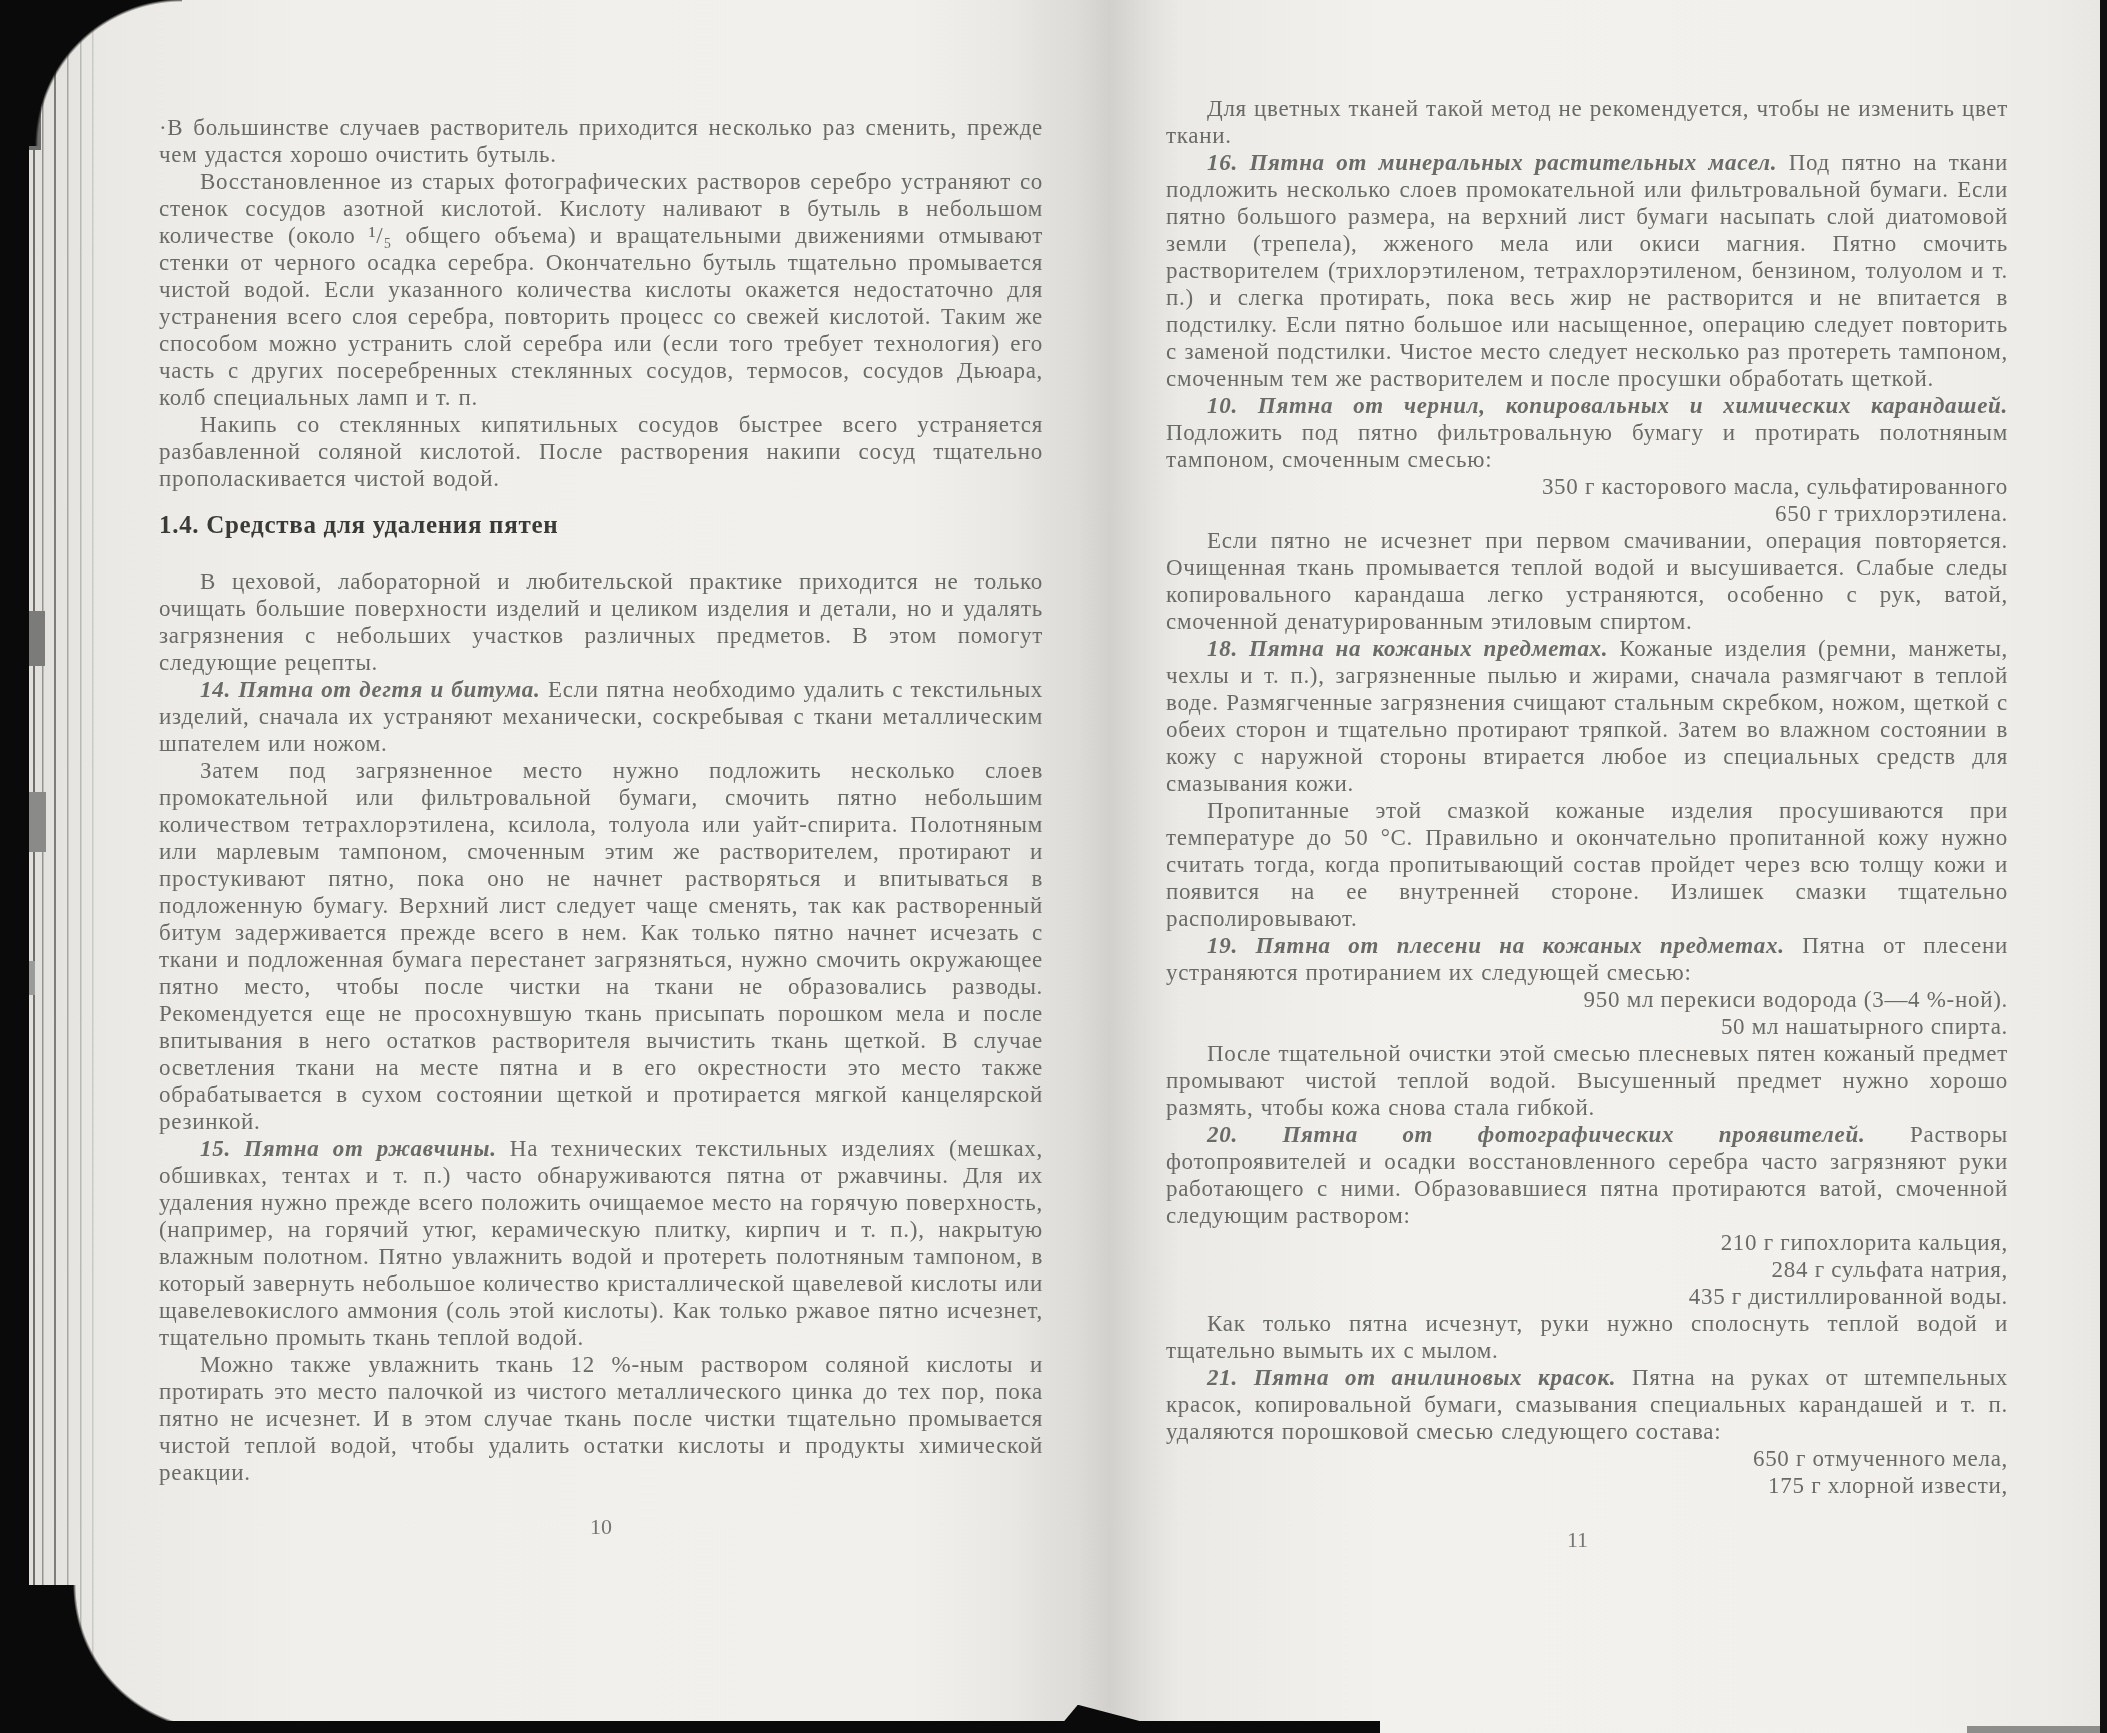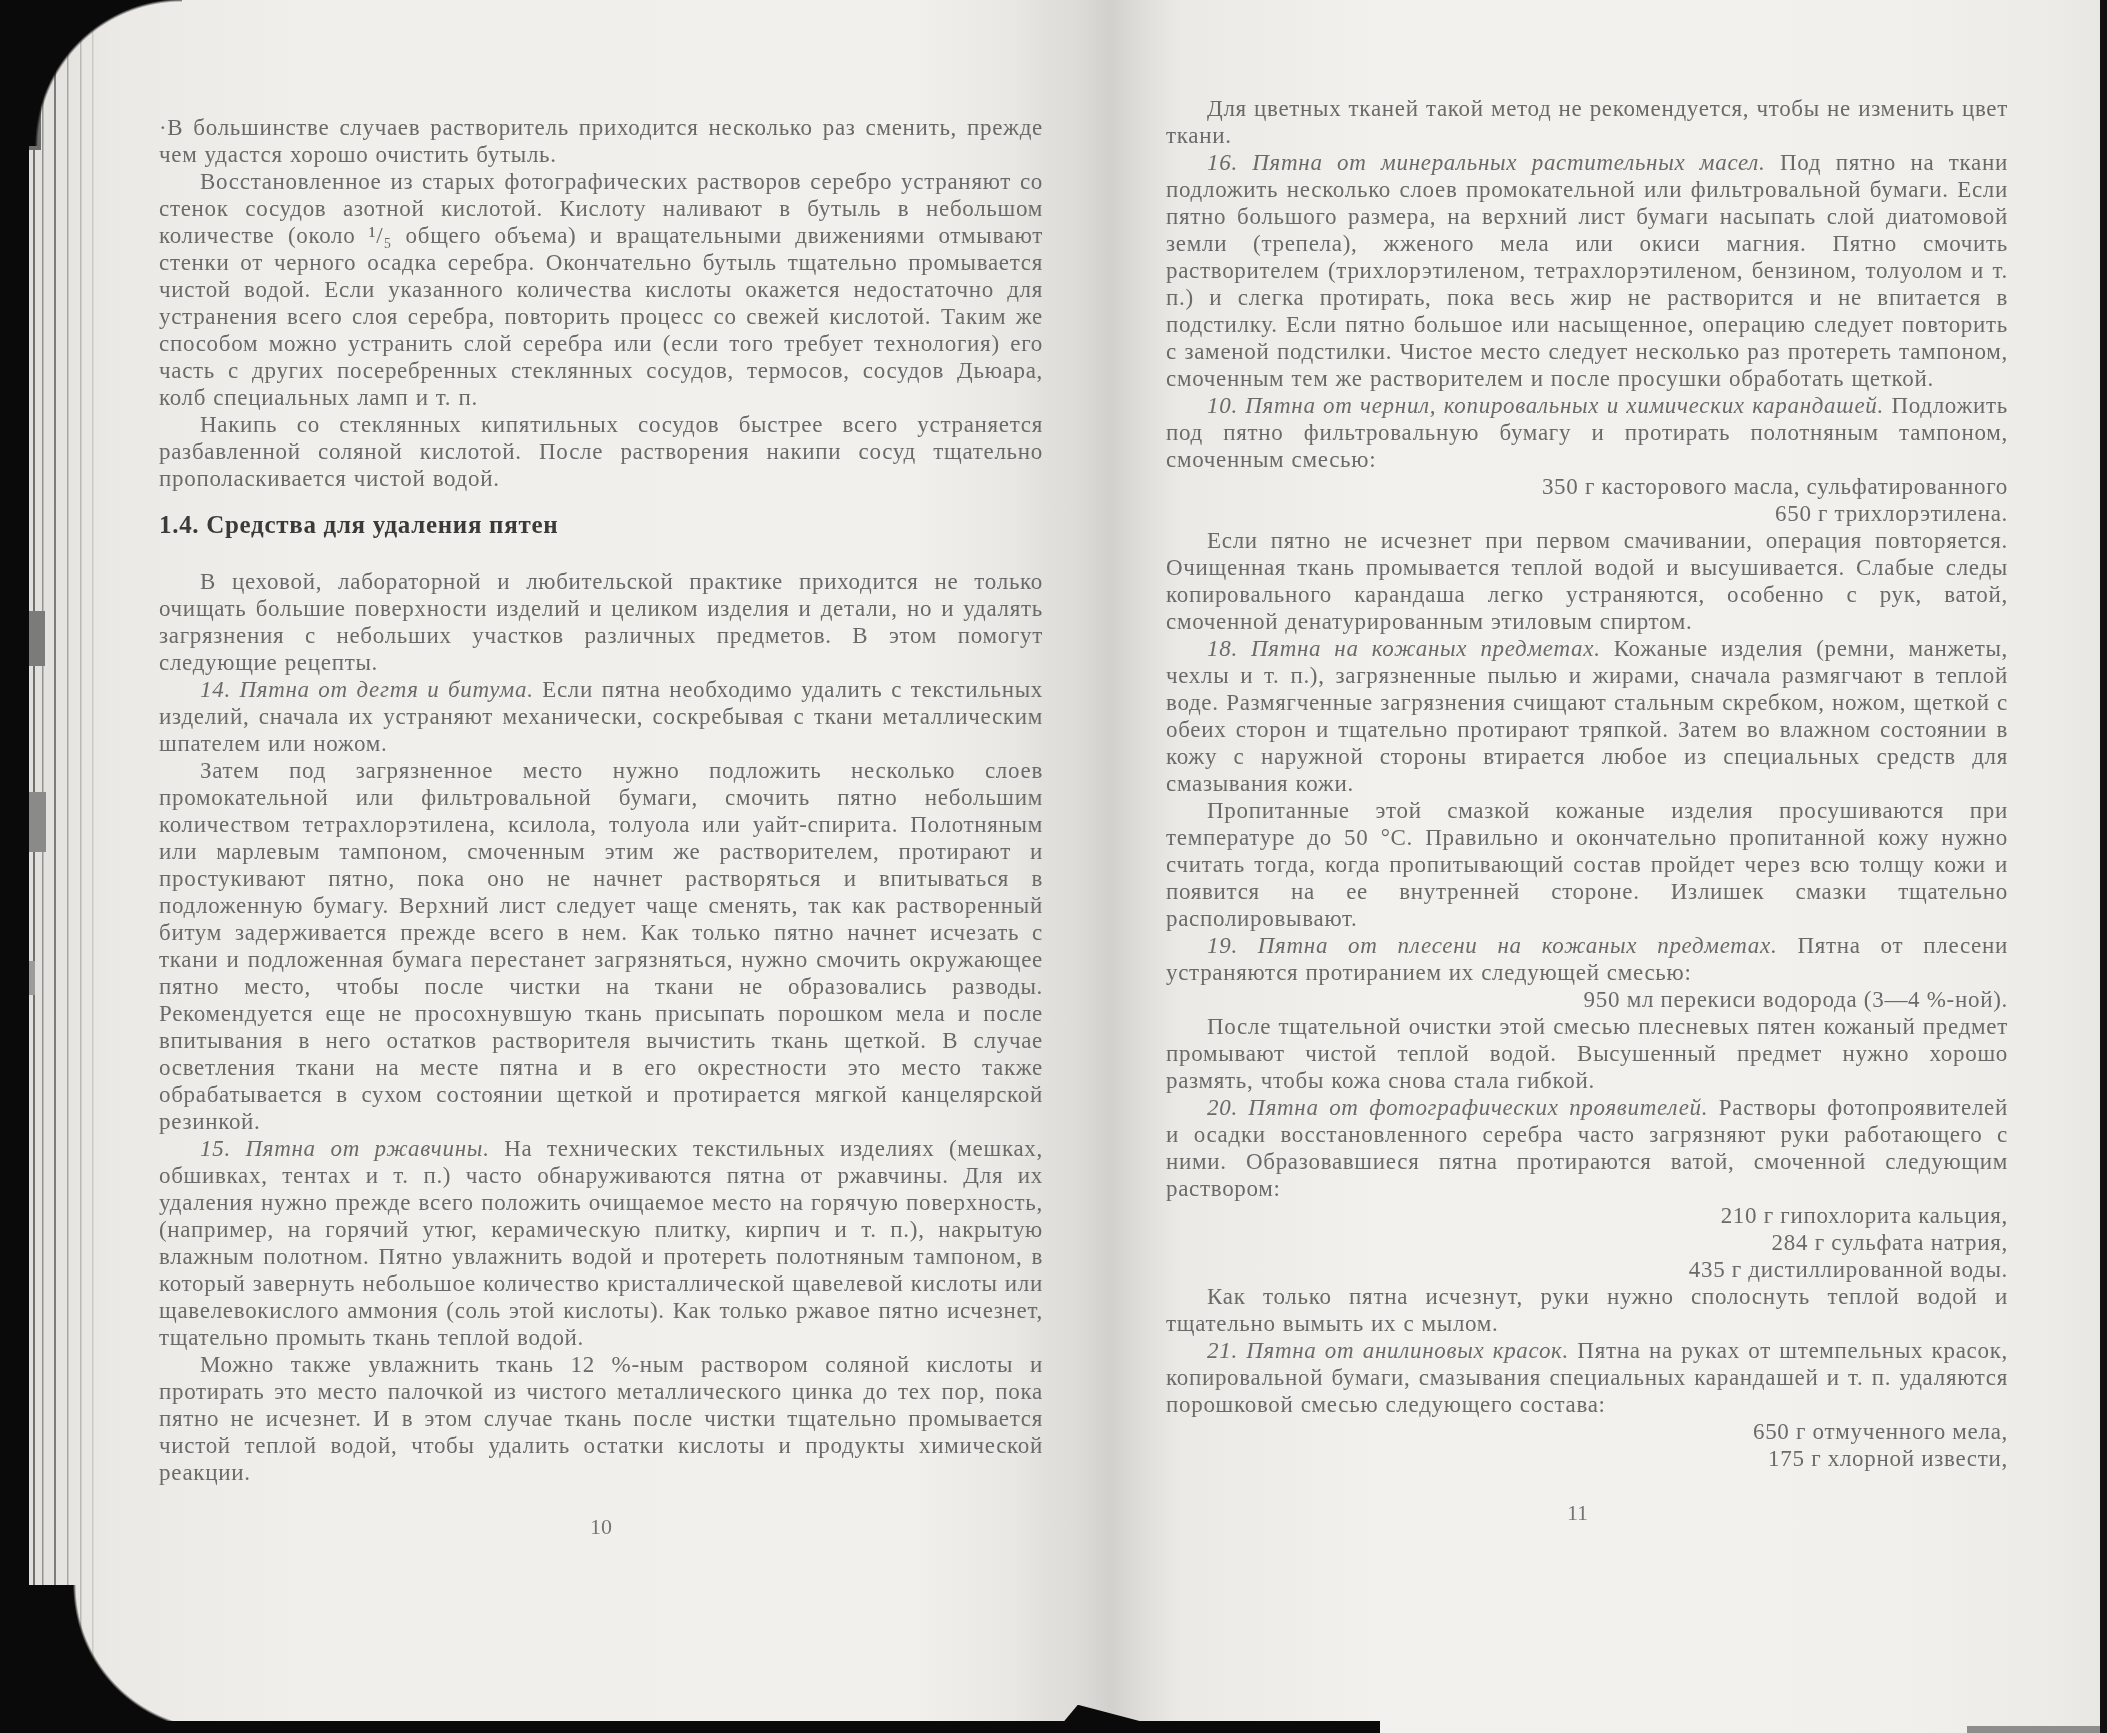--- a/index.html
+++ b/index.html
@@ -41,21 +41,21 @@
       rgba(55,55,50,0.13) 58%, rgba(55,55,50,0.05) 80%, rgba(55,55,50,0) 100%); }
 
   
   .page-body { position:absolute; }
   .page-body.left  { left:159px;  top:114px; width:884px; }
   .page-body.right { left:1147px; top:95px; width:861px; }
   .para { margin:0; text-align:justify; font-size:23px; line-height:27px;
     color:#6a6a68; letter-spacing:0.7px; word-spacing:0.7px; }
   .page-body.right .para, .page-body.right .recipe-line { line-height:27px;margin-left:19px; }
   .indent { text-indent:41px; }
-  .lead { font-style:italic; }
+  .lead { font-style:italic;font-weight:bold; }
   .recipe-line { font-size:23px; line-height:27px; padding-left:41px;
     color:#6a6a68; letter-spacing:0.7px;text-align:right; }
   .section-heading { font-size:25px; font-weight:bold; text-align:left;
     color:#3a3a38; margin:19px 0 29px 0; letter-spacing:0.7px; }
   .page-number { text-align:center; font-size:22px; color:#757573; margin-top:28px; }
 </style>
 </head>
 <body>
 
 <div class="scan">
@@ -88,20 +88,21 @@
       <p class="para indent">Для цветных тканей такой метод не рекомендуется, чтобы не изменить цвет ткани.</p>
       <p class="para indent"><i class="lead">16. Пятна от минеральных растительных масел.</i><span> Под пятно на ткани подложить несколько слоев промокательной или фильтровальной бумаги. Если пятно большого размера, на верхний лист бумаги насыпать слой диатомовой земли (трепела), жженого мела или окиси магния. Пятно смочить растворителем (трихлорэтиленом, тетрахлорэтиленом, бензином, толуолом и т. п.) и слегка протирать, пока весь жир не растворится и не впитается в подстилку. Если пятно большое или насыщенное, операцию следует повторить с заменой подстилки. Чистое место следует несколько раз протереть тампоном, смоченным тем же растворителем и после просушки обработать щеткой.</span></p>
       <p class="para indent"><i class="lead">10. Пятна от чернил, копировальных и химических карандашей.</i><span> Подложить под пятно фильтровальную бумагу и протирать полотняным тампоном, смоченным смесью:</span></p>
       <div class="recipe-line">350 г касторового масла, сульфатированного</div>
       <div class="recipe-line">650 г трихлорэтилена.</div>
       <p class="para indent">Если пятно не исчезнет при первом смачивании, операция повторяется. Очищенная ткань промывается теплой водой и высушивается. Слабые следы копировального карандаша легко устраняются, особенно с рук, ватой, смоченной денатурированным этиловым спиртом.</p>
       <p class="para indent"><i class="lead">18. Пятна на кожаных предметах.</i><span> Кожаные изделия (ремни, манжеты, чехлы и т. п.), загрязненные пылью и жирами, сначала размягчают в теплой воде. Размягченные загрязнения счищают стальным скребком, ножом, щеткой с обеих сторон и тщательно протирают тряпкой. Затем во влажном состоянии в кожу с наружной стороны втирается любое из специальных средств для смазывания кожи.</span></p>
       <p class="para indent">Пропитанные этой смазкой кожаные изделия просушиваются при температуре до 50 °C. Правильно и окончательно пропитанной кожу нужно считать тогда, когда пропитывающий состав пройдет через всю толщу кожи и появится на ее внутренней стороне. Излишек смазки тщательно располировывают.</p>
       <p class="para indent"><i class="lead">19. Пятна от плесени на кожаных предметах.</i><span> Пятна от плесени устраняются протиранием их следующей смесью:</span></p>
       <div class="recipe-line">950 мл перекиси водорода (3—4 %-ной).</div>
+      <div class="recipe-line">50 мл нашатырного спирта.</div>
       <p class="para indent">После тщательной очистки этой смесью плесневых пятен кожаный предмет промывают чистой теплой водой. Высушенный предмет нужно хорошо размять, чтобы кожа снова стала гибкой.</p>
       <p class="para indent"><i class="lead">20. Пятна от фотографических проявителей.</i><span> Растворы фотопроявителей и осадки восстановленного серебра часто загрязняют руки работающего с ними. Образовавшиеся пятна протираются ватой, смоченной следующим раствором:</span></p>
       <div class="recipe-line">210 г гипохлорита кальция,</div>
       <div class="recipe-line">284 г сульфата натрия,</div>
       <div class="recipe-line">435 г дистиллированной воды.</div>
       <p class="para indent">Как только пятна исчезнут, руки нужно сполоснуть теплой водой и тщательно вымыть их с мылом.</p>
       <p class="para indent"><i class="lead">21. Пятна от анилиновых красок.</i><span> Пятна на руках от штемпельных красок, копировальной бумаги, смазывания специальных карандашей и т. п. удаляются порошковой смесью следующего состава:</span></p>
       <div class="recipe-line">650 г отмученного мела,</div>
       <div class="recipe-line">175 г хлорной извести,</div>
       <div class="page-number">11</div>

